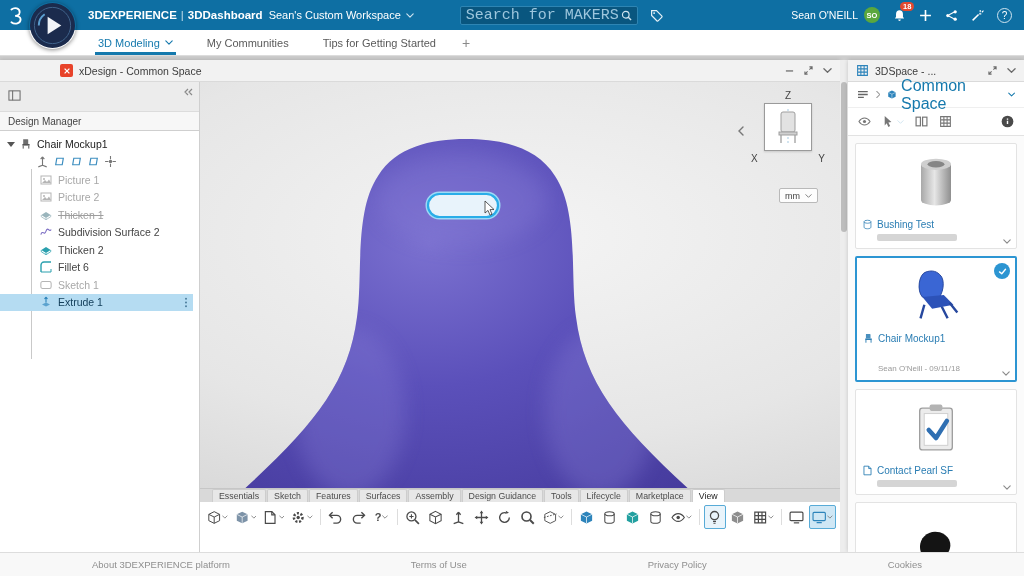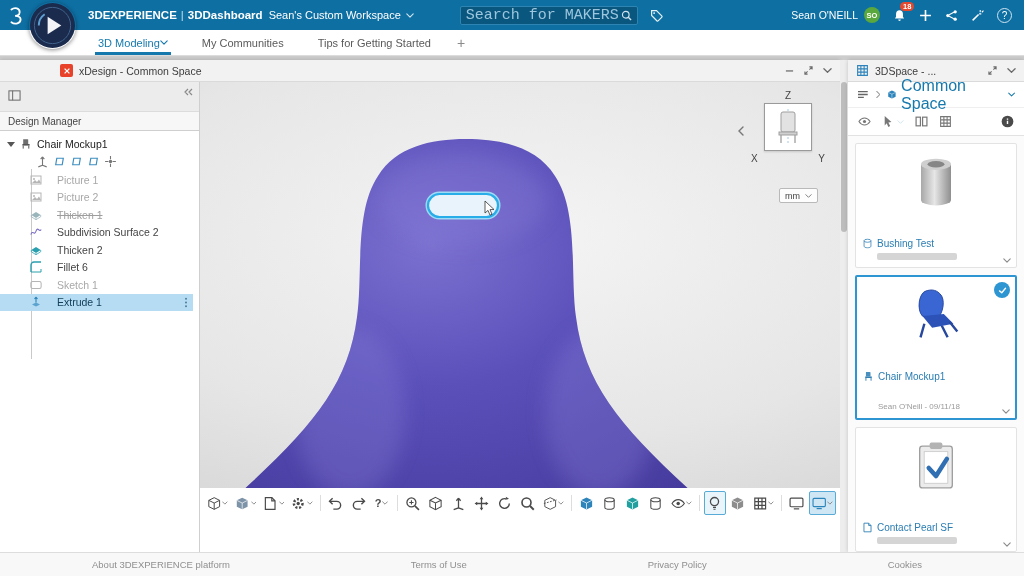--- a/index.html
+++ b/index.html
@@ -25,21 +25,21 @@
 .topright{margin-left:auto;display:flex;align-items:center;gap:13px;padding-right:12px}
 .uname{font-size:10.5px;white-space:nowrap}
 .avatar{width:16px;height:16px;border-radius:50%;background:#5aa73d;color:#fff;font-size:7.5px;font-weight:bold;display:flex;align-items:center;justify-content:center;margin-left:-7px}
 .bellwrap{position:relative}
 .ic-top{width:13px;height:13px;color:#fff}
 .badge{position:absolute;top:-7px;left:7px;background:#e2492f;color:#fff;font-size:7.5px;font-weight:bold;border-radius:7px;padding:1px 3px;line-height:1}
 .helpbtn{width:15px;height:15px;border:1px solid #cfe4f0;border-radius:50%;font-size:10px;display:flex;align-items:center;justify-content:center}
 
 
 .tabbar{position:absolute;top:30px;left:0;right:0;height:26px;background:#fff;border-bottom:1px solid #dcdcdc;display:flex;align-items:center;z-index:30;padding-left:98px;gap:34px}
-.tab{display:flex;align-items:center;font-size:11px;color:#5a5a5a;height:100%;position:relative;cursor:pointer}
+.tab{display:flex;align-items:center;gap:5px;font-size:11px;color:#5a5a5a;height:100%;position:relative;cursor:pointer}
 .tab.active{color:#1579ad}
 .tab.active::after{content:"";position:absolute;left:-3px;right:-3px;bottom:0;height:3px;background:#1579ad}
 .tab .chev8{color:#1579ad}
 .tab-add{color:#8a8a8a;font-size:14px;margin-left:-8px}
 
 
 .main{position:absolute;top:56px;left:0;right:0;bottom:24px;background:#cdcdcd}
 .xwin{position:absolute;top:4px;left:0;width:840px;bottom:0;background:#fff;display:flex;flex-direction:column;box-shadow:0 0 4px rgba(0,0,0,.18)}
 .winhead{height:22px;background:#f2f2f2;border-bottom:1px solid #dadada;display:flex;align-items:center;gap:6px;padding:0 8px;flex:none}
 .winhead .title{font-size:10.5px;color:#3c3c3c;white-space:nowrap;overflow:hidden;text-overflow:ellipsis}
@@ -55,21 +55,21 @@
 .tt-icon{position:absolute;left:8px;top:7px;width:13px;height:13px;color:#6b6b6b}
 .tt-collapse{position:absolute;right:6px;top:5px;width:10px;height:10px;color:#8a8a8a}
 .dmlabel{height:19px;line-height:19px;padding-left:8px;font-size:10px;color:#444;border-bottom:1px solid #cfcfcf;background:#f7f7f7;flex:none}
 .treebody{flex:1;padding-top:4px;position:relative;overflow:hidden}
 .troot{display:flex;align-items:center;gap:5px;height:18px;padding-left:7px;color:#222;cursor:pointer}
 .twist{width:0;height:0;border-left:4px solid transparent;border-right:4px solid transparent;border-top:5px solid #555;flex:none}
 .planes{display:flex;gap:4px;padding:2px 0 3px 36px;align-items:center}
 .planes svg{width:13px;height:13px;color:#3d8ec0}
 .titems{position:relative}
 .titems::before{content:"";position:absolute;left:31px;top:-2px;height:190px;border-left:1px solid #c9c9c9}
-.trow{display:flex;align-items:center;gap:15px;height:17.5px;padding-left:30px;color:#444;position:relative;cursor:pointer}
+.trow{display:flex;align-items:center;gap:6px;height:17.5px;padding-left:40px;color:#444;position:relative;cursor:pointer}
 .trow svg.ti{width:12px;height:12px;flex:none}
 .trow.muted{color:#a8a8a8}
 .trow.muted svg.ti{color:#b5b5b5}
 .trow.struck{color:#9e9e9e}
 .trow.struck span{text-decoration:line-through}
 .trow.struck svg.ti{color:#9ab5bc}
 .trow.selected{background:#b5dcf2;color:#15405c;margin-right:6px}
 .kebab{width:4px;height:11px;color:#4d7f9e;margin-left:auto;margin-right:5px}
 .ci-gray{color:#9e9e9e}.ci-purple{color:#7d6fc4}.ci-teal{color:#2aa0ae}.ci-blue{color:#2d84bb}.ci-dark{color:#555}
 
@@ -113,21 +113,21 @@
 .crumb .cicon{width:11px;height:11px;color:#2d84bb}
 .crumb .chev8{color:#1579ad}
 .stools{height:28px;display:flex;align-items:center;gap:11px;padding:0 10px;border-bottom:1px solid #e2e2e2;color:#777;flex:none}
 .stools svg{width:13px;height:13px}
 .ptrgrp{display:flex;align-items:center;gap:2px}
 .inf{margin-left:auto;color:#4a4a4a}
 .cards{flex:1;overflow:hidden;padding:7px;display:flex;flex-direction:column;gap:7px;background:#fbfbfb}
 .card{position:relative;background:#fff;border:1px solid #e3e3e3;border-radius:2px;padding:4px 6px 7px;flex:none;cursor:pointer}
 .card.selected{border:2px solid #2c95d2}
 .thumb{height:70px;display:flex;align-items:center;justify-content:center}
-.ctitle{display:flex;align-items:center;gap:4px;color:#2a7db3;font-size:10px;margin-top:20px}
+.ctitle{display:flex;align-items:center;gap:4px;color:#2a7db3;font-size:10px;margin-top:1px}
 .ctitle svg{width:11px;height:11px;flex:none}
 .csub{font-size:8px;color:#9a9a9a;margin-top:20px;padding-left:15px}
 .redact{height:7px;width:80px;background:#d5d5d5;border-radius:2px;margin:4px 0 0 15px}
 .cchev{position:absolute;right:5px;bottom:4px;width:8px;height:5px;color:#8a8a8a}
 .ccheck{position:absolute;top:5px;right:5px;width:16px;height:16px;border-radius:50%;background:#2c95d2;display:flex;align-items:center;justify-content:center}
 .ccheck svg{width:9px;height:9px;color:#fff}
 
 
 .footer{position:absolute;left:0;right:0;bottom:0;height:24px;background:#f8f8f8;border-top:1px solid #ddd;display:flex;align-items:center;justify-content:space-between;padding:0 102px 0 92px;font-size:9.5px;color:#8f8f8f}
 .flink{cursor:pointer;white-space:nowrap}
@@ -536,20 +536,32 @@
             <div class="oy">Y</div>
           </div>
           <button class="units">
               <span>mm</span>
               <svg class="chev8">
                 <use href="#s-chevdn"></use>
               </svg>
             </button>
         </div>
 
+        <div class="rtabs">
+          <div class="rtab">Essentials</div>
+          <div class="rtab">Sketch</div>
+          <div class="rtab">Features</div>
+          <div class="rtab">Surfaces</div>
+          <div class="rtab">Assembly</div>
+          <div class="rtab">Design Guidance</div>
+          <div class="rtab">Tools</div>
+          <div class="rtab">Lifecycle</div>
+          <div class="rtab">Marketplace</div>
+          <div class="rtab active">View</div>
+        </div>
 
         <div class="ricons">
           <button class="ricon">
               <svg class="ig">
                 <use href="#s-cube"></use>
               </svg>
               <svg class="caret">
                 <use href="#s-chevdn"></use>
               </svg>
             </button>

